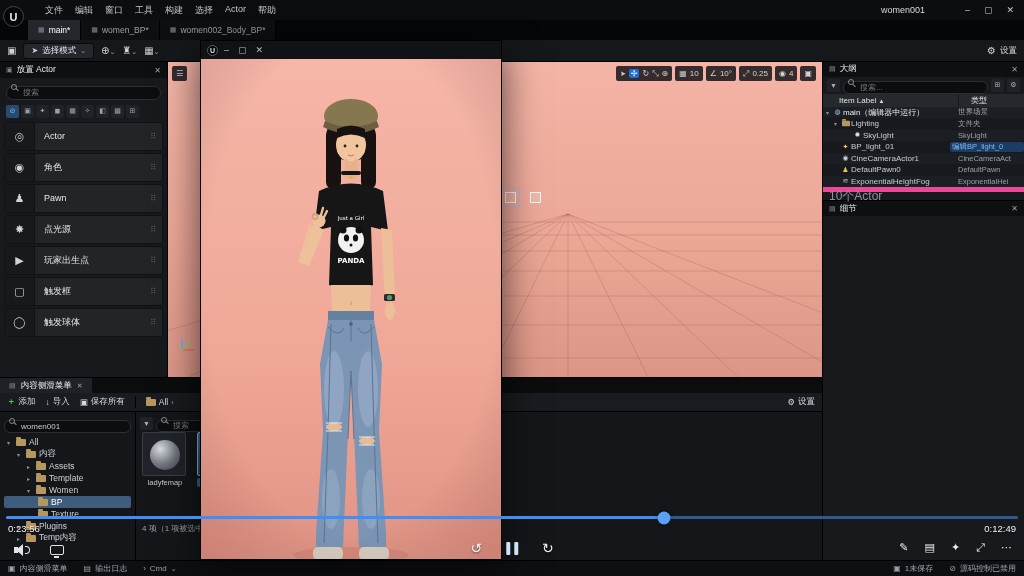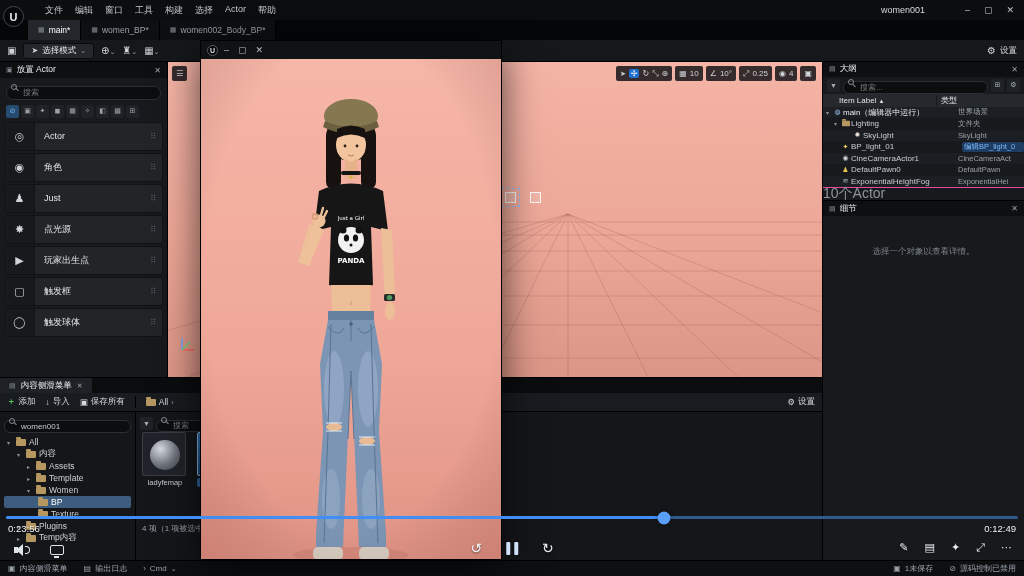--- a/index.html
+++ b/index.html
@@ -64,29 +64,29 @@
   #rpanel{position:absolute;top:62px;left:822px;width:202px;height:498px;background:#17191d;border-left:1px solid #000}
   .rtab{height:15px;background:#0d0f11;display:flex;align-items:center;gap:4px;padding:0 6px;font-size:8.5px;color:#e9ebed}
   .rtab .x{margin-left:auto;color:#9aa0a6;font-size:8px}
   #outliner{height:139px;border-bottom:1px solid #000;display:flex;flex-direction:column}
   .ofilter{height:17px;display:flex;align-items:center;gap:3px;padding:0 4px}
   .sqbtn{width:13px;height:13px;background:#1f2328;border-radius:2px;display:flex;align-items:center;justify-content:center;font-size:7px;color:#a7adb3}
   .ofilter .srchwrap{flex:1;margin:0}
   .ofilter .srch{height:13px;border-radius:6px}
   .ohead{height:13px;background:#25282d;display:flex;font-size:8px;color:#dfe3e6;align-items:center}
   .ohead .c1{flex:1;padding-left:16px}
-  .ohead .c2{width:88px;padding-left:4px;border-left:1px solid #15171a}
+  .ohead .c2{width:66px;padding-left:12px;border-left:1px solid #15171a}
   .orow{height:11.6px;display:flex;align-items:center;font-size:8px;color:#c9cdd2}
   .orow:nth-child(even){background:#1b1e22}
   .tw{width:9px;text-align:center;color:#8a9096;font-size:6px}
   .oic{width:11px;text-align:center;font-size:7px}
   .olab{flex:1;white-space:nowrap;overflow:hidden}
   .otyp{width:66px;color:#99a0a7;font-size:7.5px;white-space:nowrap;overflow:hidden}
-  .otyp.link{color:#7db8f7;background:#1d3c63;border-radius:2px;padding:0 2px;width:62px}
-  .ofoot{height:13px;border-top:1px solid #ec4899;font-size:14px;color:#8d949b;display:flex;align-items:center;margin-top:auto}
+  .otyp.link{color:#7db8f7;background:#1d3c63;border-radius:2px;padding:0 2px;width:74px}
+  .ofoot{height:13px;border-top:5px solid #ec4899;font-size:12px;color:#8d949b;display:flex;align-items:center;padding-left:6px;margin-top:auto}
   #details .dempty{margin-top:30px;text-align:center;font-size:8.5px;color:#7b828a}
 
   
   #cb{position:absolute;top:377px;left:0;width:822px;height:183px;background:#141619;border-top:1px solid #000}
   #cbtabs{height:15px;background:#0a0c0e;display:flex}
   .cbtab{background:#1e2126;display:flex;align-items:center;gap:5px;padding:0 9px;font-size:8.5px;color:#e8eaed}
   .cbtab .x{color:#9aa0a6;font-size:7px}
   #cbbar{height:19px;background:#181b1f;border-bottom:1px solid #000;display:flex;align-items:center;gap:10px;padding:0 7px;font-size:8.5px;color:#d6dadd}
   .cbbtn{display:flex;align-items:center;gap:3px}
   .plus{color:#58c158;font-weight:bold}
@@ -230,21 +230,21 @@
       <span class="pitem-lab">Actor</span>
       <span class="grip">⠿</span>
     </div>
     <div class="pitem">
       <span class="pitem-ic">◉</span>
       <span class="pitem-lab">角色</span>
       <span class="grip">⠿</span>
     </div>
     <div class="pitem">
       <span class="pitem-ic">♟</span>
-      <span class="pitem-lab">Just</span>
+      <span class="pitem-lab">Pawn</span>
       <span class="grip">⠿</span>
     </div>
     <div class="pitem">
       <span class="pitem-ic">✸</span>
       <span class="pitem-lab">点光源</span>
       <span class="grip">⠿</span>
     </div>
     <div class="pitem">
       <span class="pitem-ic">▶</span>
       <span class="pitem-lab">玩家出生点</span>
@@ -382,21 +382,20 @@
         <span class="otyp">ExponentialHei</span>
       </div>
       <div class="ofoot">10个Actor</div>
     </div>
     <div id="details">
       <div class="rtab">
         <span class="tabicon">▤</span>
         <span>细节</span>
         <span class="x">✕</span>
       </div>
-      <div class="dempty">选择一个对象以查看详情。</div>
     </div>
   </div>
 
   <div id="cb">
     <div id="cbtabs">
       <div class="cbtab">
         <span class="tabicon">▤</span>
         <span>内容侧滑菜单</span>
         <span class="x">✕</span>
       </div>

